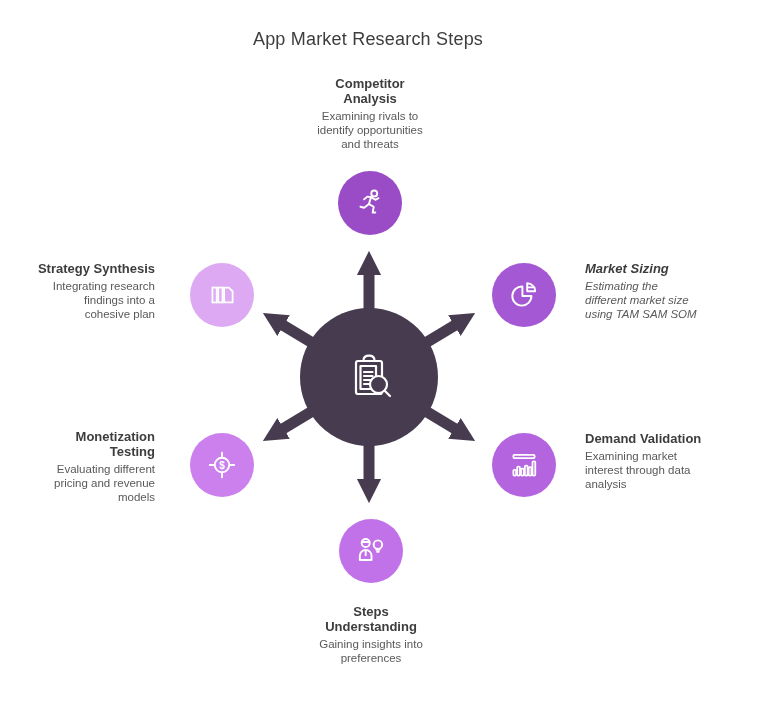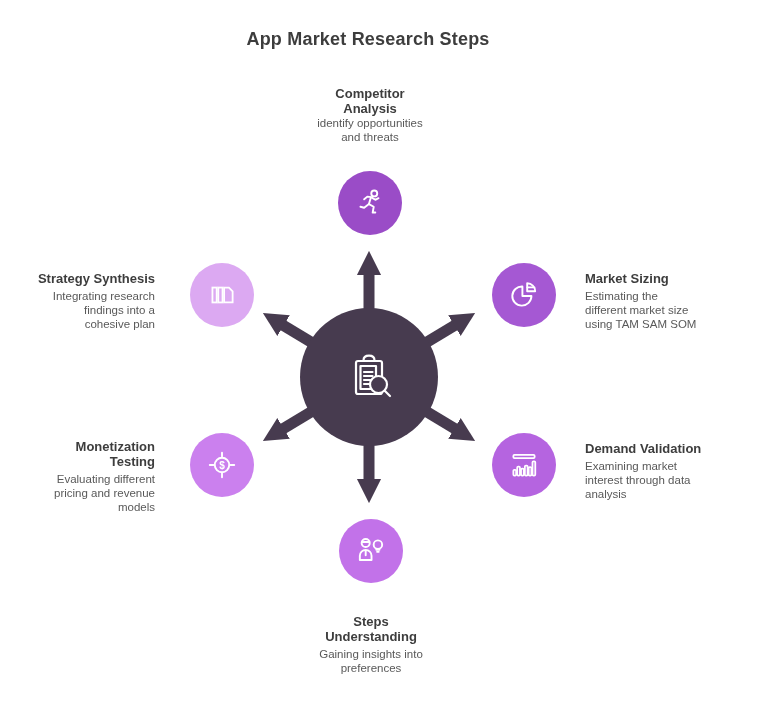--- a/index.html
+++ b/index.html
@@ -2,38 +2,38 @@
 <html><head>
 <meta charset="utf-8">
 <style>
   html,body{margin:0;padding:0;background:#ffffff;}
   .canvas{
     position:relative;width:758px;height:713px;background:#ffffff;overflow:hidden;
     font-family:"Liberation Sans",sans-serif;
   }
   .main-title{
     position:absolute;left:0;top:29px;width:736px;text-align:center;
-    font-size:18px;font-weight:bold;color:#3d3d3d;letter-spacing:.2px;
+    font-size:18px;font-weight:normal;color:#3d3d3d;letter-spacing:.2px;
   }
   .arrow-layer{position:absolute;left:0;top:0;z-index:1;}
   .node{
     position:absolute;width:64px;height:64px;border-radius:50%;
     display:flex;align-items:center;justify-content:center;z-index:2;
   }
   .node svg{display:block;}
   .center-icon{position:absolute;left:340px;top:348px;width:58px;height:58px;z-index:3;}
-  .step-text{position:absolute;z-index:2;margin-top:10px;}
+  .step-text{position:absolute;z-index:2;}
   .step-text .t{font-size:13px;font-weight:bold;line-height:15px;color:#3d3d3d;}
   .step-text .d{font-size:11.5px;line-height:14px;color:#595959;}
   .step-text .d-first{margin-top:3px;}
   .align-c{text-align:center;}
   .align-l{text-align:left;}
   .align-r{text-align:right;}
   .pos-top{left:280px;top:76px;width:180px;}
-  .pos-ur{left:585px;top:261px;width:145px;}
+  .pos-ur{left:585px;top:261px;width:145px;font-style:italic;}
   .pos-lr{left:585px;top:431px;width:145px;}
   .pos-bottom{left:281px;top:604px;width:180px;}
   .pos-ll{left:10px;top:429px;width:145px;}
   .pos-ul{left:10px;top:261px;width:145px;}
   .node-top{left:338px;top:171px;}
   .node-ur{left:492px;top:263px;}
   .node-lr{left:492px;top:433px;}
   .node-bottom{left:339px;top:519px;}
   .node-ll{left:190px;top:433px;}
   .node-ul{left:190px;top:263px;}
@@ -129,20 +129,21 @@
     <svg width="34" height="34" viewBox="0 0 32 32">
       <rect class="icq" x="7" y="9" width="4" height="14"></rect>
       <rect class="icq" x="12.5" y="9" width="4" height="14"></rect>
       <path class="icq" d="M18 9 h4.5 l3.5 3.5 V23 H18 Z"></path>
     </svg>
   </div>
 
   <div class="step-text pos-top align-c">
     <div class="t">Competitor</div>
     <div class="t">Analysis</div>
+    <div class="d d-first">Examining rivals to</div>
     <div class="d">identify opportunities</div>
     <div class="d">and threats</div>
   </div>
 
   <div class="step-text pos-ur align-l">
     <div class="t">Market Sizing</div>
     <div class="d d-first">Estimating the</div>
     <div class="d">different market size</div>
     <div class="d">using TAM SAM SOM</div>
   </div>

